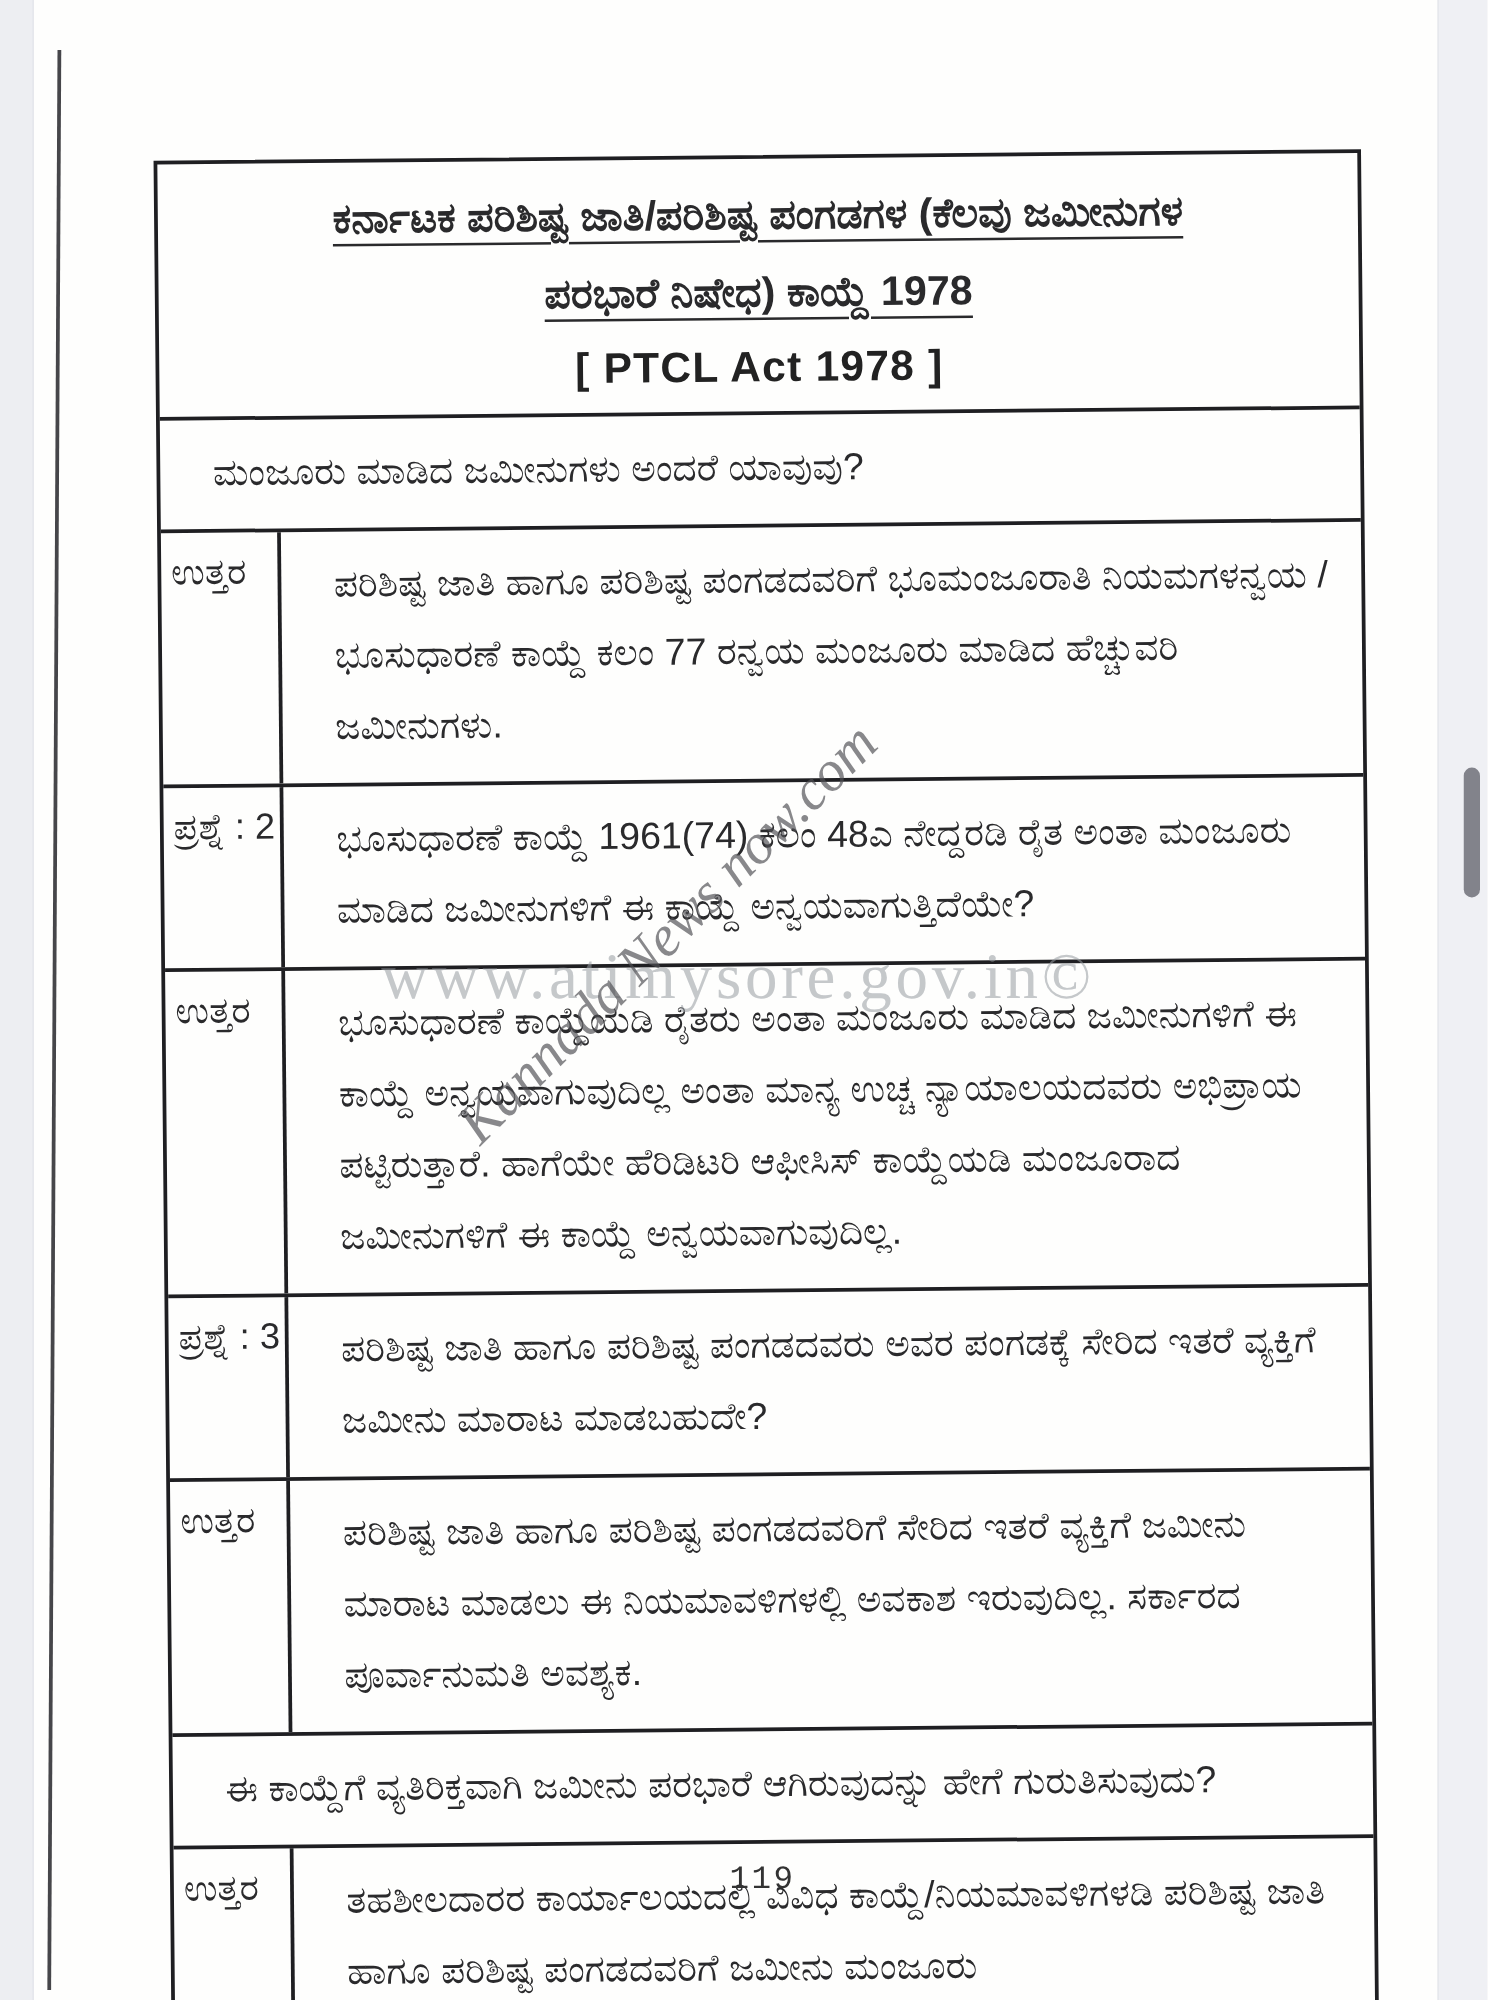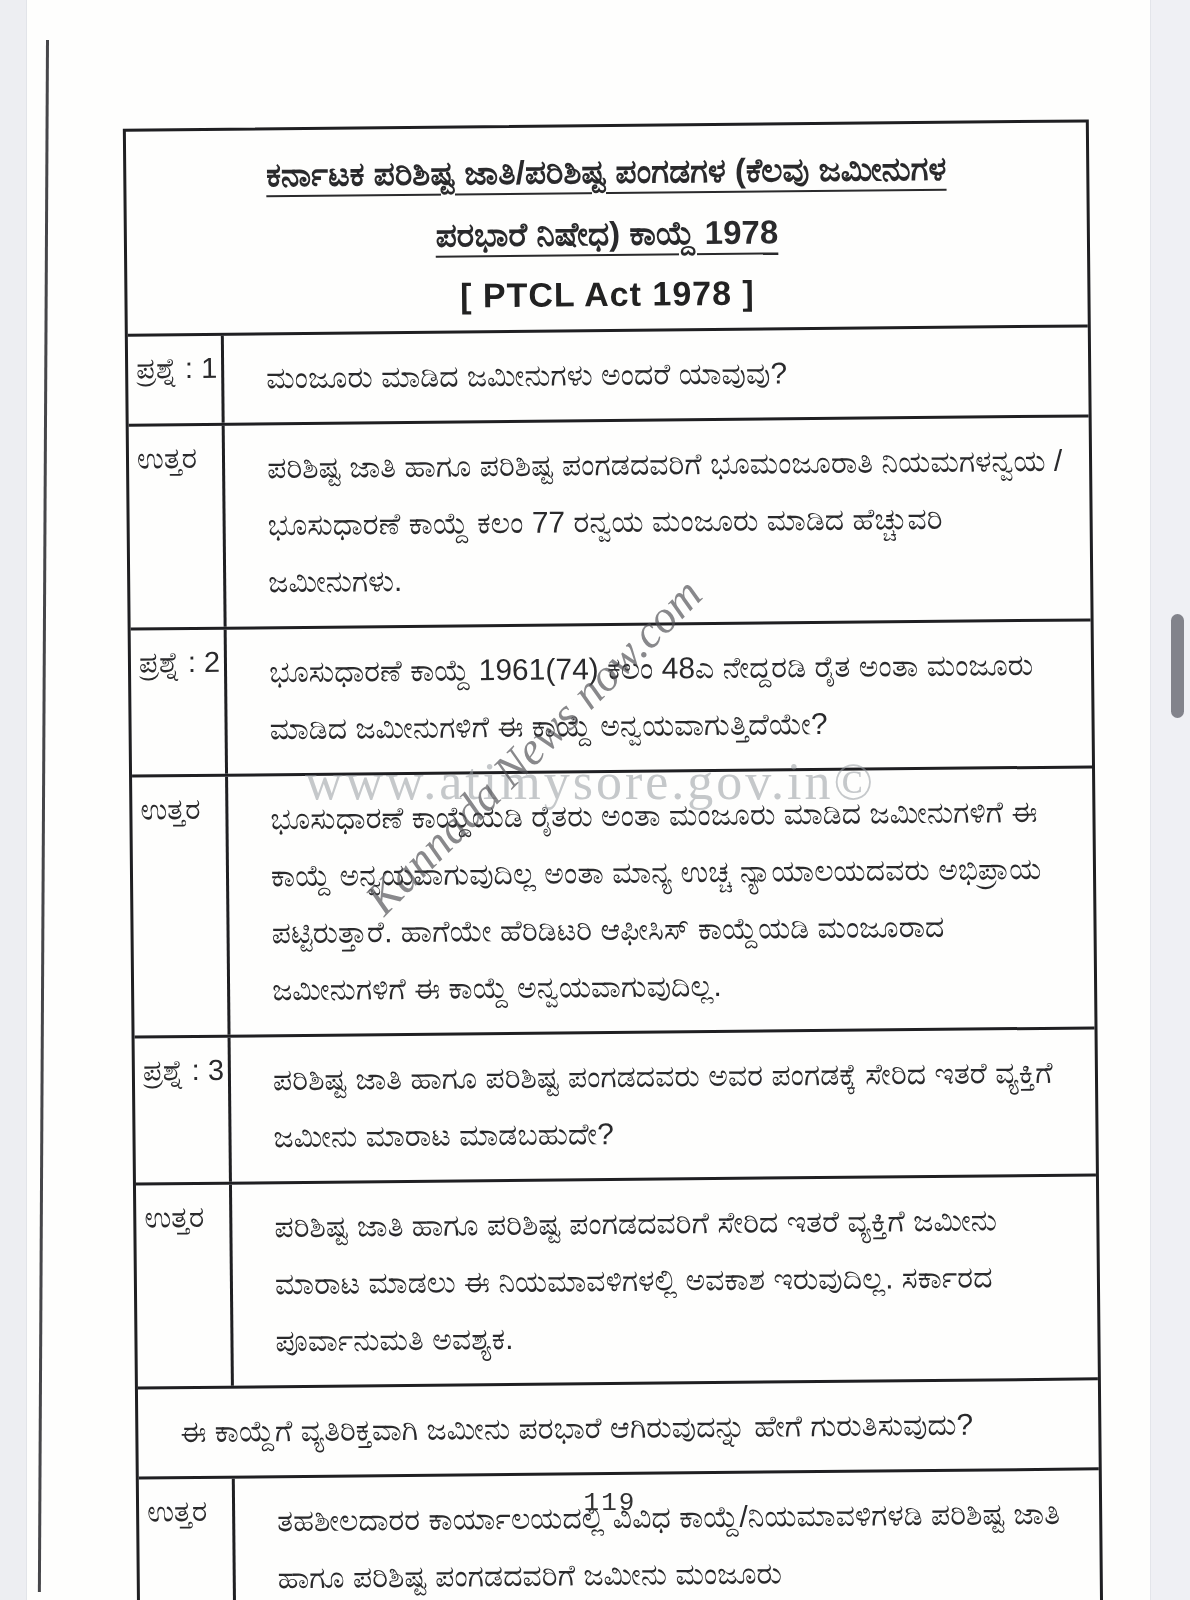--- a/index.html
+++ b/index.html
@@ -105,21 +105,20 @@
 
 <div class="qa-table">
 
   <div class="title-cell">
     <div class="title-line">ಕರ್ನಾಟಕ ಪರಿಶಿಷ್ಟ ಜಾತಿ/ಪರಿಶಿಷ್ಟ ಪಂಗಡಗಳ (ಕೆಲವು ಜಮೀನುಗಳ</div>
     <div class="title-line">ಪರಭಾರೆ ನಿಷೇಧ) ಕಾಯ್ದೆ 1978</div>
     <div class="title-eng">[ PTCL Act 1978 ]</div>
   </div>
 
   <div class="qa-row h-q1">
-    <div class="cell-label">ಪ್ರಶ್ನೆ : 1</div>
     <div class="cell-text">ಮಂಜೂರು ಮಾಡಿದ ಜಮೀನುಗಳು ಅಂದರೆ ಯಾವುವು?</div>
   </div>
 
   <div class="qa-row h-a1">
     <div class="cell-label">ಉತ್ತರ</div>
     <div class="cell-text">ಪರಿಶಿಷ್ಟ ಜಾತಿ ಹಾಗೂ ಪರಿಶಿಷ್ಟ ಪಂಗಡದವರಿಗೆ ಭೂಮಂಜೂರಾತಿ ನಿಯಮಗಳನ್ವಯ / ಭೂಸುಧಾರಣೆ ಕಾಯ್ದೆ ಕಲಂ 77 ರನ್ವಯ ಮಂಜೂರು ಮಾಡಿದ ಹೆಚ್ಚುವರಿ ಜಮೀನುಗಳು.</div>
   </div>
 
   <div class="qa-row h-q2">
     <div class="cell-label">ಪ್ರಶ್ನೆ : 2</div>

